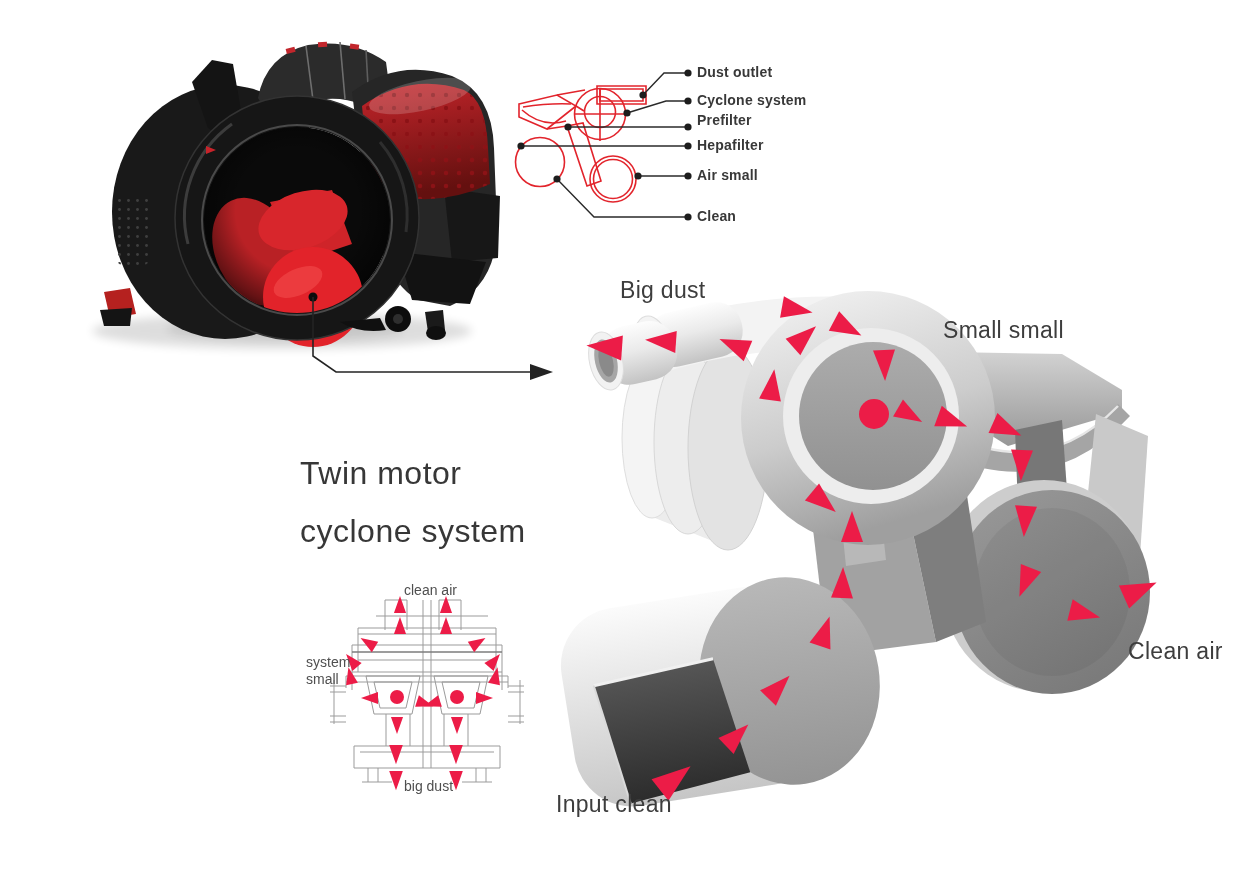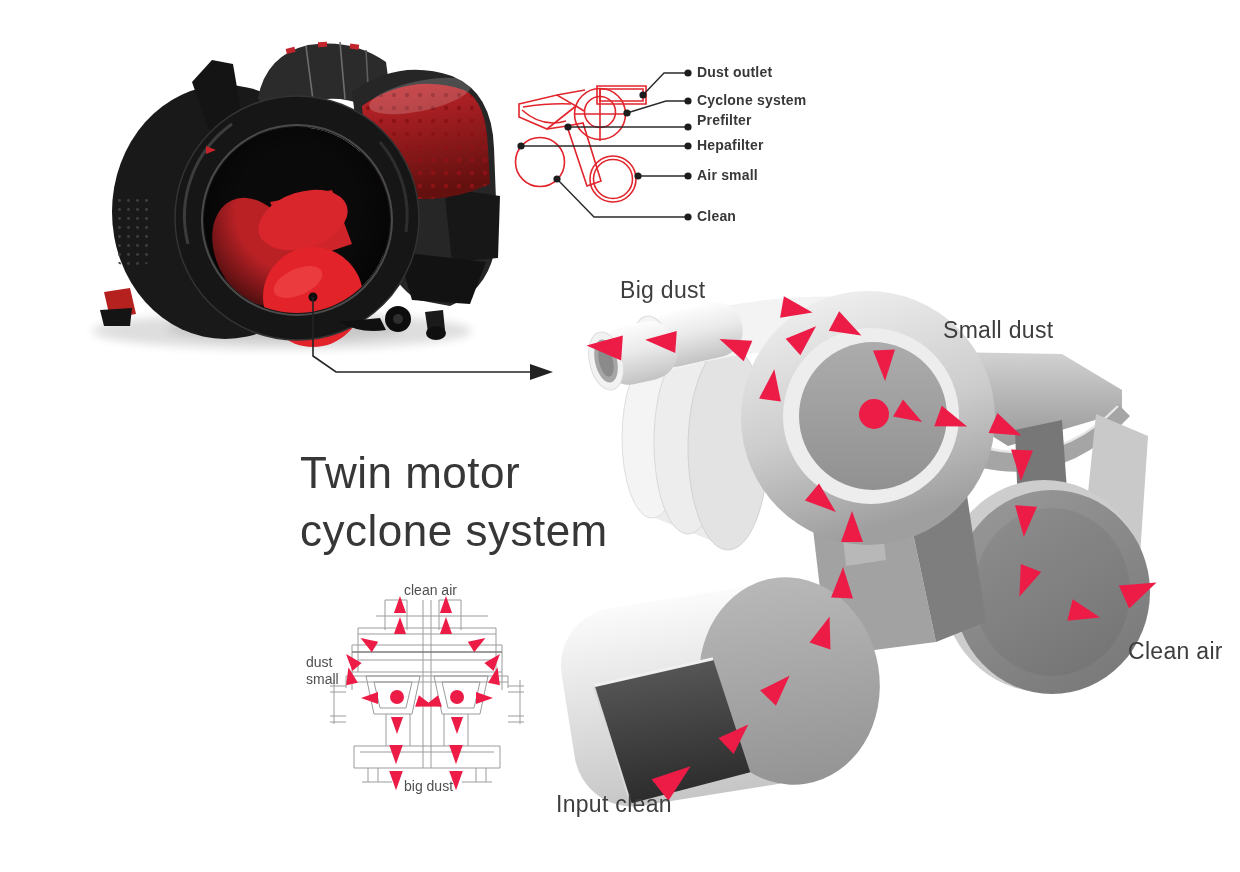--- a/index.html
+++ b/index.html
@@ -1,20 +1,20 @@
 <!DOCTYPE html>
 <html><head>
 <meta charset="utf-8">
 <style>
   html,body{margin:0;padding:0;background:#ffffff;}
   .stage{position:relative;width:1240px;height:872px;background:#ffffff;overflow:hidden;
          font-family:"Liberation Sans", sans-serif;}
   .stage svg{position:absolute;left:0;top:0;}
   .lbl{position:absolute;white-space:nowrap;color:#3b3b3b;}
-  .lbl-title{font-size:44px;line-height:58px;font-weight:300;color:#373737;letter-spacing:0.5px;}
+  .lbl-title{font-size:32px;line-height:58px;font-weight:300;color:#373737;letter-spacing:0.5px;}
   .lbl-lg{font-size:23px;font-weight:300;color:#3d3d3d;letter-spacing:0.3px;}
   .lbl-sm{font-size:14px;font-weight:700;color:#383838;letter-spacing:0.2px;}
   .lbl-xs{font-size:14px;font-weight:300;color:#4f4f4f;}
   .arr{fill:#ec1c47;}
   .arrS{fill:#ec1c47;}
   .wire{stroke:#e2242c;stroke-width:1.6;fill:none;}
   .cl{stroke:#2a2a2a;stroke-width:1.4;fill:none;}
   .cld{fill:#1d1d1d;}
   .gw{stroke:#9b9b9b;stroke-width:1;fill:none;}
   .gwd{stroke:#7d7d7d;stroke-width:1.5;fill:none;}
@@ -331,23 +331,23 @@
 
   <div class="lbl lbl-sm" style="left:697px;top:64px;">Dust outlet</div>
   <div class="lbl lbl-sm" style="left:697px;top:92px;">Cyclone system</div>
   <div class="lbl lbl-sm" style="left:697px;top:112px;">Prefilter</div>
   <div class="lbl lbl-sm" style="left:697px;top:137px;">Hepafilter</div>
   <div class="lbl lbl-sm" style="left:697px;top:167px;">Air small</div>
   <div class="lbl lbl-sm" style="left:697px;top:208px;">Clean</div>
 
   <div class="lbl lbl-xs" style="left:404px;top:582px;">clean air</div>
   <div class="lbl lbl-xs" style="left:306px;top:654px;line-height:17px;">
-    <span style="display:block">dust</span>
+    <span style="display:block">system</span>
     <span style="display:block">small</span>
   </div>
   <div class="lbl lbl-xs" style="left:404px;top:778px;">big dust</div>
 
   <div class="lbl lbl-lg" style="left:620px;top:277px;">Big dust</div>
-  <div class="lbl lbl-lg" style="left:943px;top:317px;">Small dust</div>
+  <div class="lbl lbl-lg" style="left:943px;top:317px;">Small small</div>
   <div class="lbl lbl-lg" style="left:1128px;top:638px;">Clean air</div>
   <div class="lbl lbl-lg" style="left:556px;top:791px;">Input clean</div>
 
 </div>
 
 </body></html>

